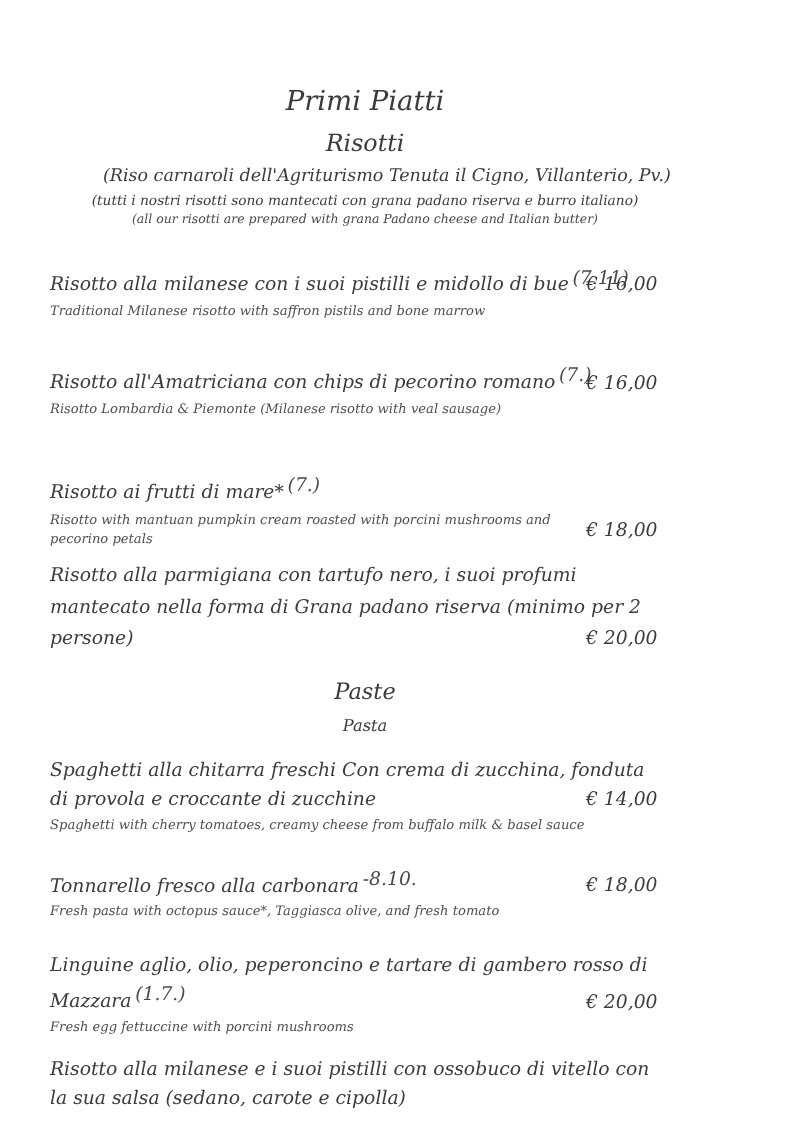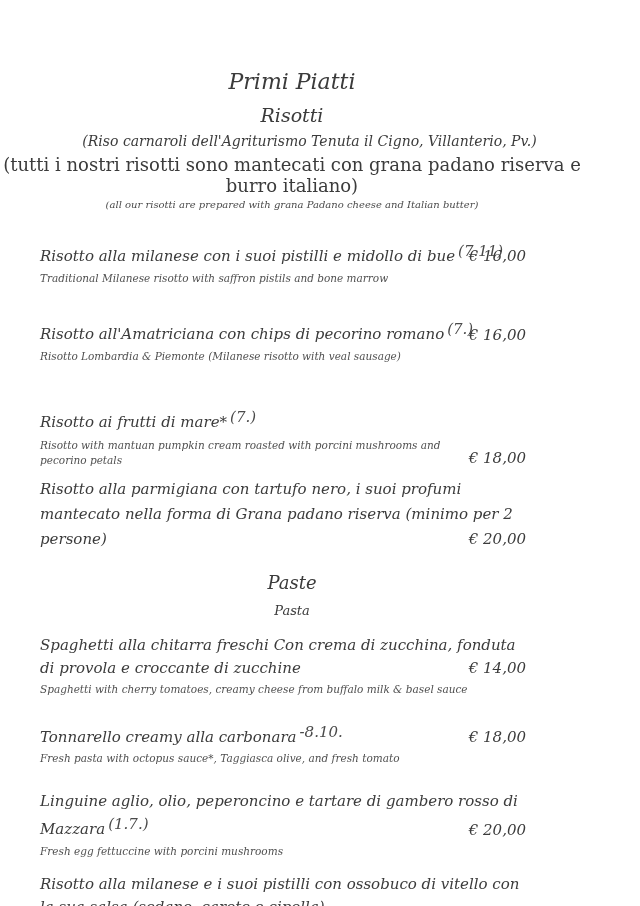--- a/index.html
+++ b/index.html
@@ -30,21 +30,21 @@
     line-height: 1.25;
   }
   .section-heading {
     font-size: 19px;
     font-style: italic;
     font-weight: normal;
     line-height: 1.3;
     margin-top: 7px;
   }
   .note-1 { font-size: 14px;  font-style: italic; margin-top: 6px; padding-left: 35px; }
-  .note-2 { font-size: 18px;margin-top: 5px; }
+  .note-2 { font-size: 11px;font-style: italic; margin-top: 5px; }
   .note-3 { font-size: 10px;  font-style: italic; margin-top: 3px; color: #4a4a4a; }
 
   .items { margin-top: 30px; }
 
   .item { position: relative; }
   .item-gap-a { margin-bottom: 33px; }
   .item-gap-b { margin-bottom: 42px; }
   .item-gap-c { margin-bottom: 24px; }
 
   .name-row {
@@ -71,21 +71,21 @@
   .desc {
     font-size: 10.5px;
     font-style: italic;
     color: #4f4f4f;
     margin-top: 2px;
     line-height: 1.4;
   }
   .desc-row {
     display: flex;
     justify-content: space-between;
-    align-items: flex-end;
+    align-items: center;
     margin-top: 4px;
     gap: 20px;
   }
   .desc-row .desc { margin-top: 0; }
   .desc-row .price { position: static; }
 
   .special-heading {
     font-size: 20px;
     font-style: italic;
     font-weight: normal;
@@ -176,21 +176,21 @@
     <div class="item item-gap-c">
       <div class="name-row">
         <span>Spaghetti alla chitarra freschi Con crema di zucchina, fonduta di provola e croccante di zucchine</span>
         <span class="price">€ 14,00</span>
       </div>
       <div class="desc">Spaghetti with cherry tomatoes, creamy cheese from buffalo milk &amp; basel sauce</div>
     </div>
 
     <div class="item item-gap-c">
       <div class="name-row">
-        <span>Tonnarello creamy alla carbonara</span><span class="allergens">-8.10.</span>
+        <span>Tonnarello fresco alla carbonara</span><span class="allergens">-8.10.</span>
         <span class="price">€ 18,00</span>
       </div>
       <div class="desc">Fresh pasta with octopus sauce*, Taggiasca olive, and fresh tomato</div>
     </div>
 
     <div class="item">
       <div class="name-row">
         <span>Linguine aglio, olio, peperoncino e tartare di gambero rosso di Mazzara</span><span class="allergens">(1.7.)</span>
         <span class="price">€ 20,00</span>
       </div>

